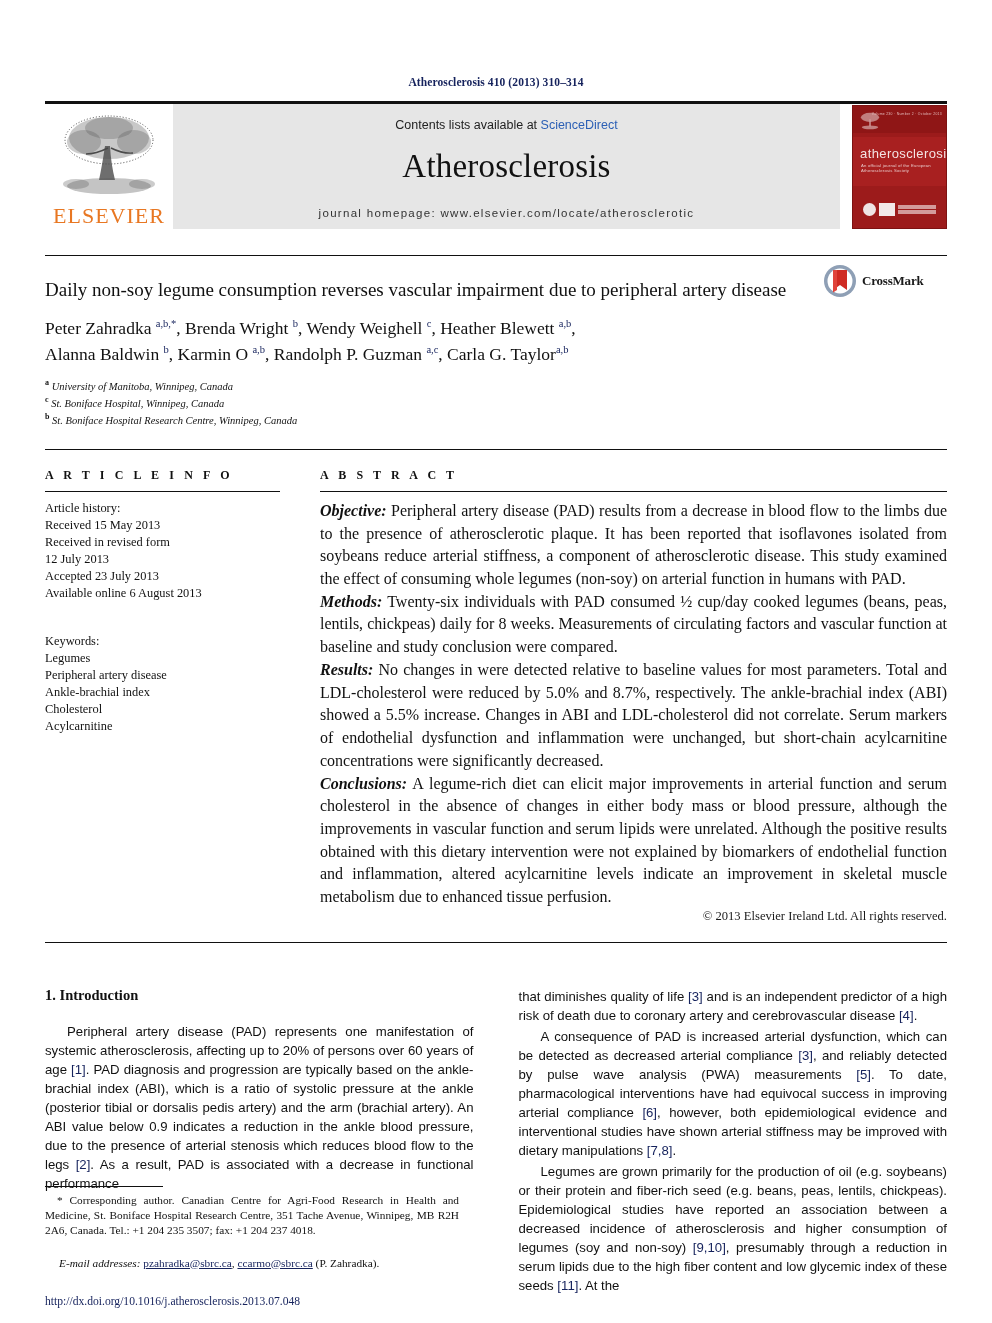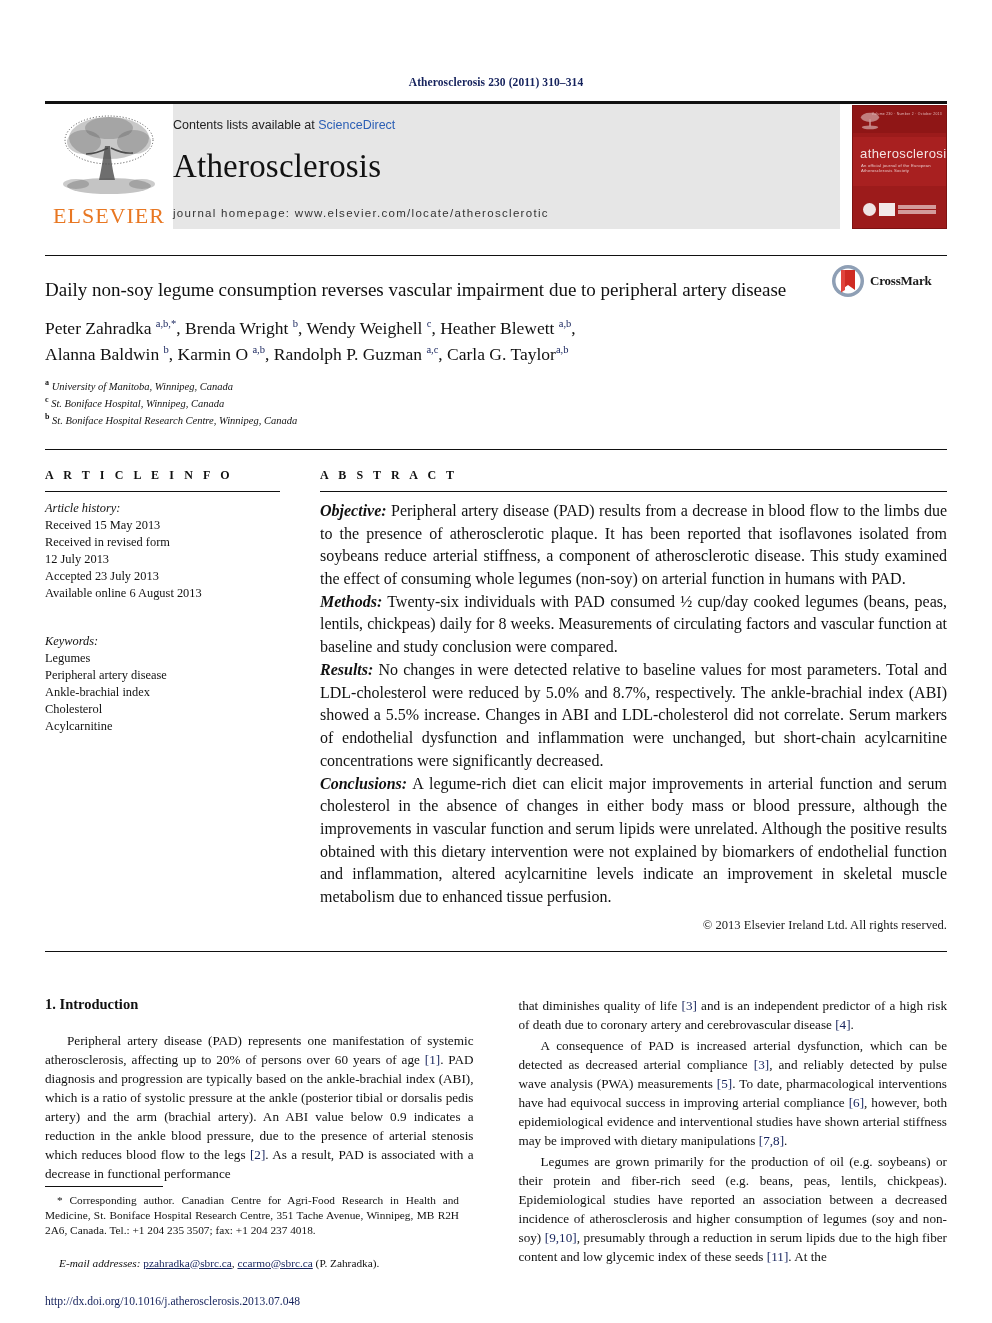--- a/index.html
+++ b/index.html
@@ -59,20 +59,21 @@
     color: #E87722;
     font-weight: 400;
     line-height: 1;
     margin-top: 1px;
   }
   .banner {
     flex: 1 1 auto;
     background: #e6e6e6;
     display: flex;
     flex-direction: column;
+    align-items: center;
     justify-content: flex-start;
     padding-top: 14px;
     position: relative;
   }
   .banner .contents {
     font-family: "Liberation Sans", sans-serif;
     font-size: 12.5px;
     color: #222;
   }
   .banner .contents a {
@@ -152,21 +153,21 @@
     font-family: "Liberation Serif", serif;
     font-size: 19px;
     font-weight: 400;
     line-height: 1.22;
     margin: 0;
     width: 770px;
     color: #111;
   }
   .crossmark {
     position: absolute;
-    right: 8px; top: 8px;
+    right: 16px; top: 8px;
     width: 108px;
     display: flex;
     align-items: center;
     gap: 5px;
   }
   .cm-word {
     font-family: "Liberation Serif", serif;
     font-weight: bold;
     font-size: 13px;
     color: #1a1a1a;
@@ -207,34 +208,33 @@
     letter-spacing: 3.6px;
     color: #111;
   }
   .sect-rule { border-top: 1.6px solid #111; margin-top: 8px; margin-bottom: 8px; }
   .info-block {
     font-family: "Liberation Serif", serif;
     font-size: 12.4px;
     line-height: 1.38;
     color: #111;
   }
-  .info-block .ital { font-style: italic; }
+  .info-block .ital { }
   .kw-block { margin-top: 30px; }
   .abstract {
     font-family: "Liberation Serif", serif;
     font-size: 16px;
     line-height: 1.42;
     text-align: justify;
     color: #111;
   }
   .abstract p { margin: 0; }
   .abstract .lbl { font-style: italic; font-weight: 600; }
   .copyright {
     text-align: right;
-    margin-top: 9px;
     font-size: 12.6px;
     font-family: "Liberation Serif", serif;
   }
 
   .end-rule { border-top: 1px solid #111; margin-top: 18px; }
 
   
   .body-cols {
     display: flex;
     gap: 45px;
@@ -242,21 +242,21 @@
   }
   .bcol { flex: 1 1 0; position: relative; }
   h2.sec-title {
     font-family: "Liberation Serif", serif;
     font-size: 14.5px;
     font-weight: bold;
     margin: 0 0 18px 0;
     color: #111;
   }
   .body-p {
-    font-family: Liberation Serif, serif;
+    font-family: Liberation Sans, sans-serif;
     font-size: 13.2px;
     line-height: 1.44;
     text-align: justify;
     text-indent: 22px;
     margin: 0 0 2px 0;
     color: #111;
     hyphens: auto;
   }
   .ref { color: #15225c; }
 
@@ -291,21 +291,21 @@
     line-height: 1.42;
     color: #111;
   }
   .doi { color: #15225c; }
 </style>
 </head>
 <body>
 
 <div class="page">
 
-  <div class="running-head">Atherosclerosis 230 (2011) 310–314</div>
+  <div class="running-head">Atherosclerosis 410 (2013) 310–314</div>
 
   <div class="masthead">
 
     <div class="elsevier-logo">
       <svg class="tree-svg" width="106" height="92" viewBox="0 0 106 92">
         <g fill="#3b3b3b">
           <ellipse cx="53" cy="28" rx="44" ry="24" fill="none" stroke="#4a4a4a" stroke-width="1" stroke-dasharray="1 2"></ellipse>
           <ellipse cx="53" cy="26" rx="40" ry="21" fill="#555" opacity=".32"></ellipse>
           <ellipse cx="28" cy="30" rx="17" ry="12" fill="#555" opacity=".3"></ellipse>
           <ellipse cx="78" cy="30" rx="17" ry="12" fill="#555" opacity=".3"></ellipse>

